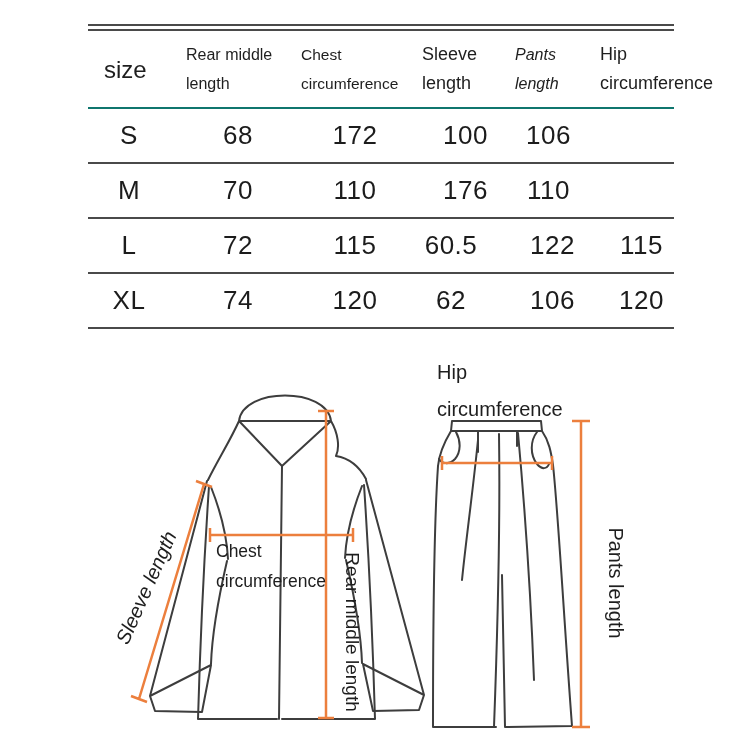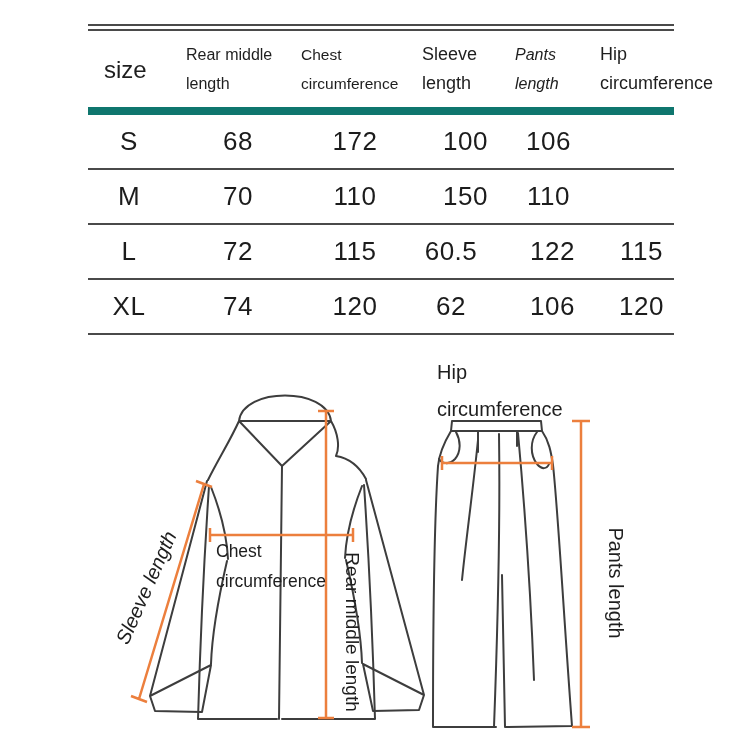--- a/index.html
+++ b/index.html
@@ -7,21 +7,21 @@
     position:relative;width:750px;height:750px;background:#ffffff;overflow:hidden;
     font-family:"Liberation Sans",sans-serif;color:#222;
   }
   
   .size-table{
     position:absolute;left:88px;top:24px;width:586px;
     border-top:7px double #4a4a4a;
   }
   .thead{
     display:grid;grid-template-columns:82px 118px 114px 86px 87px 99px;
-    height:76px;border-bottom:8px solid #0f766e;
+    height:76px;border-bottom:2px solid #0f766e;
   }
   .hc{display:flex;flex-direction:column;justify-content:center;line-height:29px;color:#1e1e1e;white-space:nowrap;}
   .hc1{font-size:24px;padding-left:16px;}
   .hc2{font-size:16px;padding-left:16px;}
   .hc3{font-size:15.5px;padding-left:13px;}
   .hc4{font-size:18px;padding-left:20px;}
   .hc5{font-size:16px;padding-left:27px;font-style:italic;}
   .hc6{font-size:18px;padding-left:25px;overflow:visible;}
   .trow{
     display:grid;grid-template-columns:82px 118px 114px 86px 87px 99px;
@@ -76,21 +76,21 @@
       <div class="dc dc1">S</div>
       <div class="dc dc2">68</div>
       <div class="dc dc3">172</div>
       <div class="dc dc5">100</div>
       <div class="dc dc6">106</div>
     </div>
     <div class="trow">
       <div class="dc dc1">M</div>
       <div class="dc dc2">70</div>
       <div class="dc dc3">110</div>
-      <div class="dc dc5">150</div>
+      <div class="dc dc5">176</div>
       <div class="dc dc6">110</div>
     </div>
     <div class="trow">
       <div class="dc dc1">L</div>
       <div class="dc dc2">72</div>
       <div class="dc dc3">115</div>
       <div class="dc dc4">60.5</div>
       <div class="dc dc5">122</div>
       <div class="dc dc6">115</div>
     </div>

